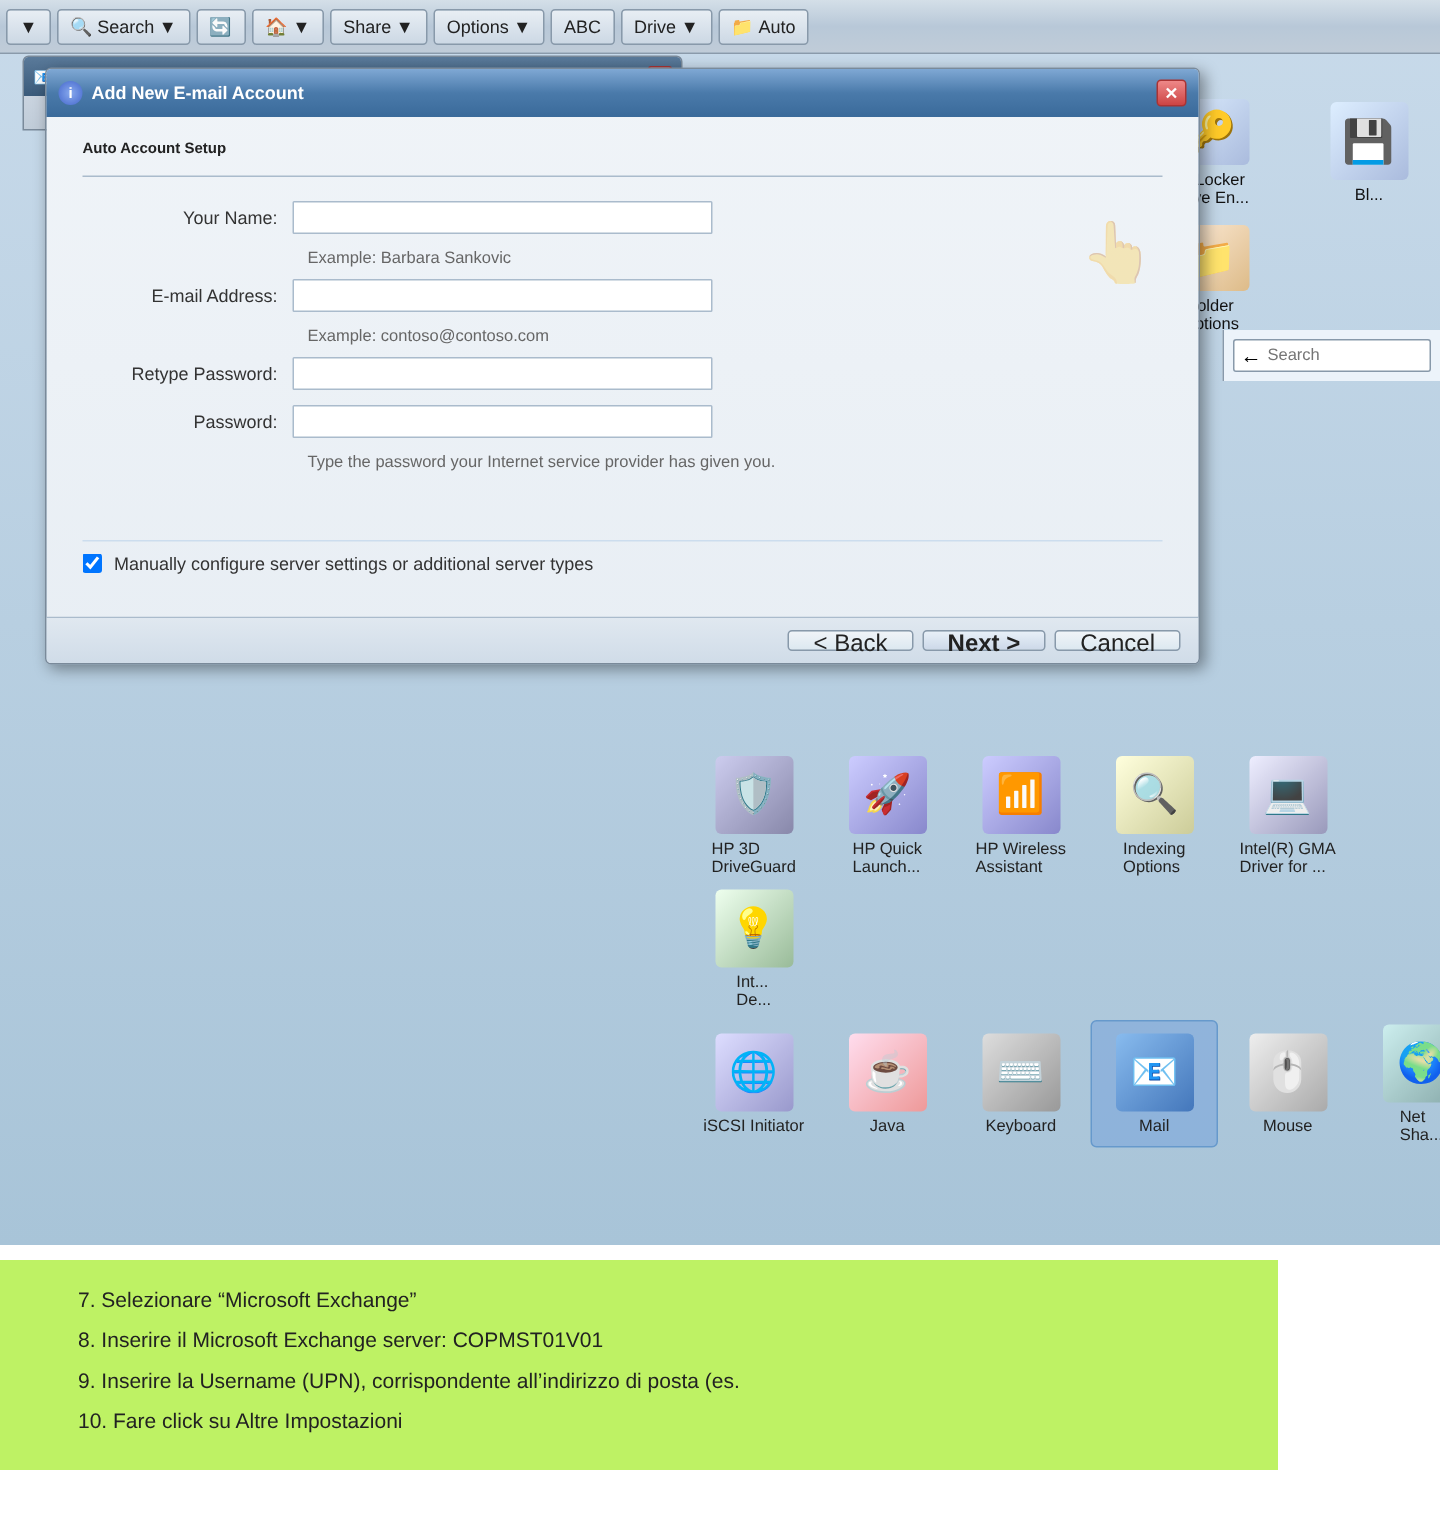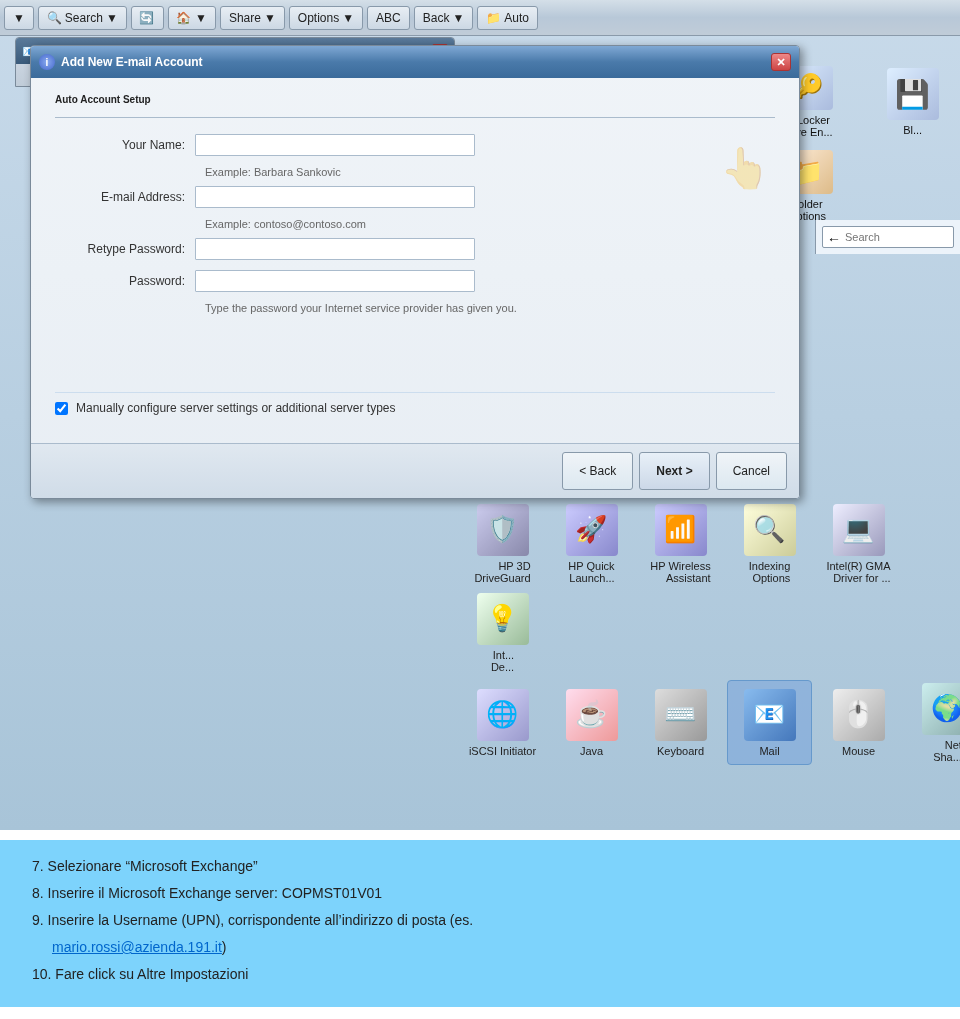--- a/index.html
+++ b/index.html
@@ -102,21 +102,21 @@
       border-radius: 4px;
       display: flex;
       align-items: center;
       justify-content: center;
       font-size: 28px;
     }
 
     .bottom-icon-label {
       font-size: 11px;
       color: #222;
-      text-align: right;
+      text-align: left;
     }
 
     
     .mail-icon-selected {
       background: rgba(100,150,220,0.4);
       border: 1px solid #6699cc;
       border-radius: 4px;
     }
 
     
@@ -243,22 +243,22 @@
     .form-note {
       margin-left: 150px;
       font-size: 11px;
       color: #666;
       margin-top: 4px;
       max-width: 400px;
     }
 
     .checkbox-row {
       display: flex;
-      align-items: center;
-      margin-top: 38px;
+      align-items: flex-start;
+      margin-top: 6px;
       margin-bottom: 8px;
       padding: 8px 0;
       border-top: 1px solid #ccddee;
     }
 
     .checkbox-row input[type=checkbox] {
       margin-right: 8px;
     }
 
     .checkbox-row label {
@@ -270,44 +270,44 @@
       background: linear-gradient(180deg, #e0e8f0 0%, #d0dce8 100%);
       border-top: 1px solid #aabbcc;
       padding: 8px 12px;
       display: flex;
       justify-content: flex-end;
       gap: 6px;
       border-radius: 0 0 3px 3px;
     }
 
     .footer-btn {
-      height: 38px;
+      height: 14px;
       padding: 0 16px;
       border: 1px solid #8899aa;
       border-radius: 3px;
-      font-size: 12px;
+      font-size: 16px;
       cursor: pointer;
       background: linear-gradient(180deg, #f0f4f8 0%, #dce8f0 100%);
       color: #222;
     }
 
     .footer-btn-primary {
       background: linear-gradient(180deg, #e8f0f8 0%, #ccd8e8 100%);
       font-weight: bold;
       text-align: right;
     }
 
     
     .text-content {
       position: absolute;
       top: 840px;
       left: 0;
-      width: 960px;
-      padding: 16px 32px;
-      background: #7dd3fc;
+      width: 852px;
+      padding: 16px 52px;
+      background: #bef264;
       font-size: 14px;
       color: #222;
     }
 
     .text-line {
       margin-bottom: 6px;
       line-height: 1.5;
     }
 
     .text-link {
@@ -373,21 +373,21 @@
     <div class="taskbar-btn">🔄</div>
     <div class="taskbar-btn">🏠 ▼</div>
     <div class="taskbar-btn">
       <span>Share</span> ▼
     </div>
     <div class="taskbar-btn">
       <span>Options</span> ▼
     </div>
     <div class="taskbar-btn">ABC</div>
     <div class="taskbar-btn">
-      <span>Back</span> ▼
+      <span>Drive</span> ▼
     </div>
     <div class="taskbar-btn">
       <span>📁</span>
       <span>Auto</span>
     </div>
   </div>
 
   <div class="mail-window">
     <div class="mail-window-titlebar">
       <span>📧</span>
@@ -568,20 +568,17 @@
     <span>Selezionare “Microsoft Exchange”</span>
   </div>
   <div class="text-line">
     <span>8. </span>
     <span>Inserire il Microsoft Exchange server: COPMST01V01</span>
   </div>
   <div class="text-line">
     <span>9. </span>
     <span>Inserire la Username (UPN), corrispondente all’indirizzo di posta (es.</span>
   </div>
-  <div class="text-line" style="margin-left:20px;">
-    <a class="text-link" href="#">mario.rossi@azienda.191.it</a><span>)</span>
-  </div>
   <div class="text-line">
     <span>10. </span>
     <span>Fare click su Altre Impostazioni</span>
   </div>
 </div>
 
 </body></html>

